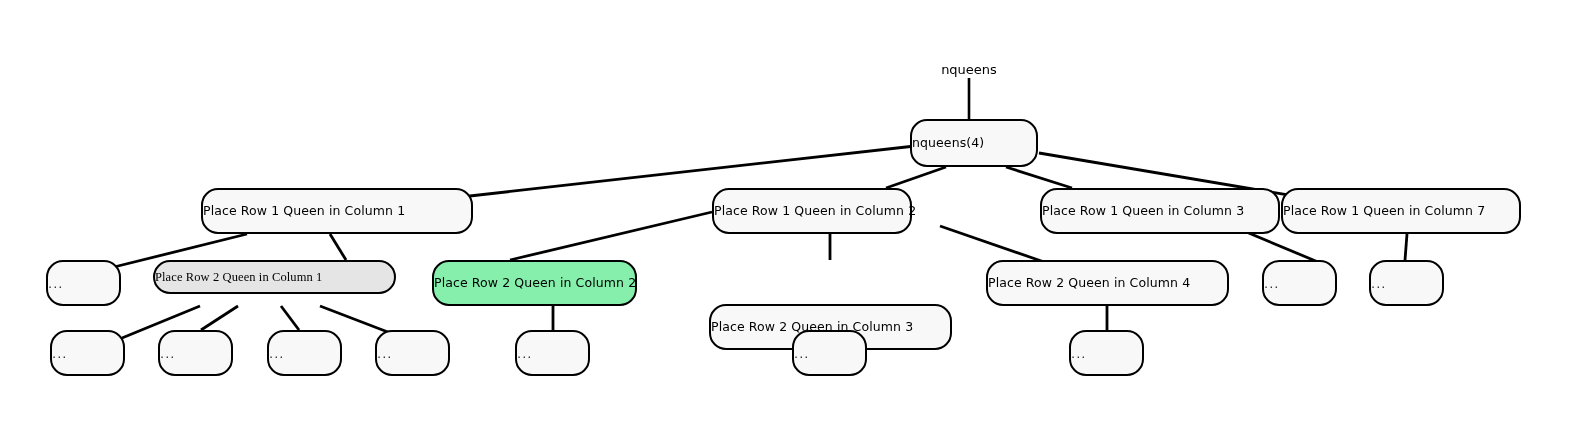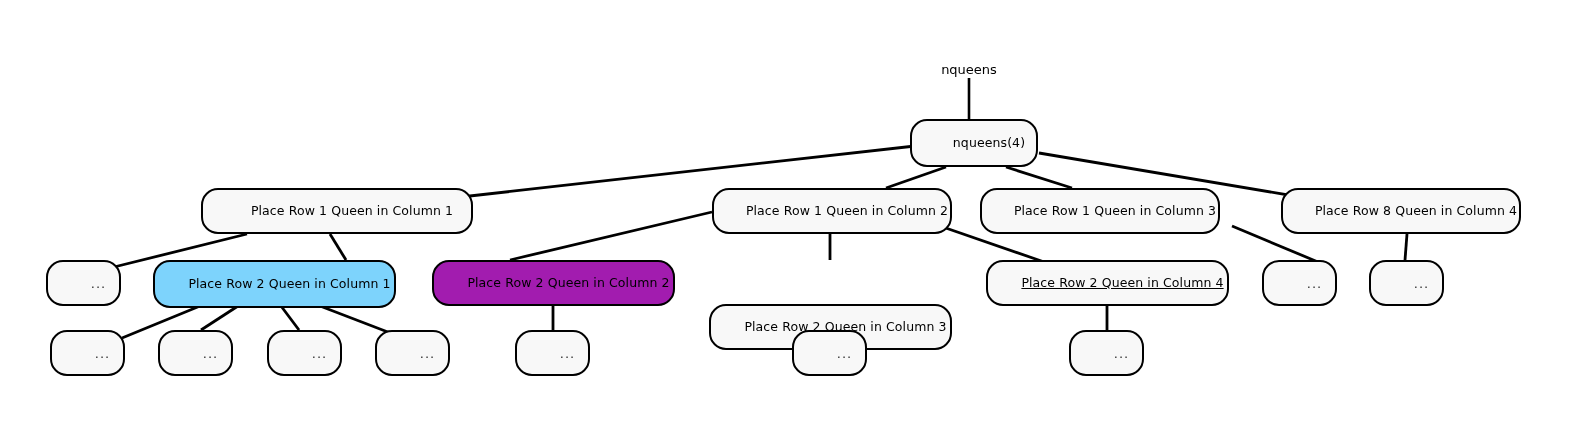--- a/index.html
+++ b/index.html
@@ -37,27 +37,26 @@
     transform: translateX(-50%);
   }
   .node {
     position: absolute;
     box-sizing: border-box;
     background: #f8f8f8;
     border: 2.6px solid #000000;
     border-radius: 17px;
     display: flex;
     align-items: center;
-    justify-content: center;
+    justify-content: flex-start;
     font-family: "DejaVu Sans", sans-serif;
     font-size: 12.5px;
     color: #000000;
     white-space: nowrap;
     letter-spacing: 0.1px;
-    padding-left: 30px;
   }
   .node.ellipsis-node {
     font-size: 13px;
     letter-spacing: 1px;
     color: #333333;
   }
   .node-label {
     display: block;
     line-height: 1;
   }
@@ -91,42 +90,42 @@
 
   <div class="graph-title" style="left: 969px; top: 62px;">nqueens</div>
 
   <div id="node-layer">
       <div class="node" style="left: 910px; top: 119px; width: 128px; height: 48px; background: rgb(248, 248, 248); border-color: rgb(0, 0, 0);">
         <span class="node-label">nqueens(4)</span>
       </div>
       <div class="node" style="left: 201px; top: 188px; width: 272px; height: 46px; background: rgb(248, 248, 248); border-color: rgb(0, 0, 0);">
         <span class="node-label">Place Row 1 Queen in Column 1</span>
       </div>
-      <div class="node" style="left: 712px; top: 188px; width: 240px; height: 46px; background: rgb(248, 248, 248); border-color: rgb(0, 0, 0);">
+      <div class="node" style="left: 712px; top: 188px; width: 200px; height: 46px; background: rgb(248, 248, 248); border-color: rgb(0, 0, 0);">
         <span class="node-label">Place Row 1 Queen in Column 2</span>
       </div>
-      <div class="node" style="left: 980px; top: 188px; width: 240px; height: 46px; background: rgb(248, 248, 248); border-color: rgb(0, 0, 0);">
+      <div class="node" style="left: 1040px; top: 188px; width: 240px; height: 46px; background: rgb(248, 248, 248); border-color: rgb(0, 0, 0);">
         <span class="node-label">Place Row 1 Queen in Column 3</span>
       </div>
       <div class="node" style="left: 1281px; top: 188px; width: 240px; height: 46px; background: rgb(248, 248, 248); border-color: rgb(0, 0, 0);">
-        <span class="node-label">Place Row 8 Queen in Column 4</span>
+        <span class="node-label">Place Row 1 Queen in Column 7</span>
       </div>
       <div class="node ellipsis-node" style="left: 46px; top: 260px; width: 75px; height: 46px; background: rgb(248, 248, 248); border-color: rgb(0, 0, 0);">
         <span class="node-label">...</span>
       </div>
-      <div class="node" style="left: 153px; top: 260px; width: 243px; height: 48px; background: #7dd3fc; border-color: rgb(0, 0, 0);">
+      <div class="node" style="left: 153px; top: 260px; width: 243px; height: 34px; background: #e5e5e5; border-color: rgb(0, 0, 0); font-family: Liberation Serif, serif;">
         <span class="node-label">Place Row 2 Queen in Column 1</span>
       </div>
-      <div class="node" style="left: 432px; top: 260px; width: 243px; height: 46px; background: #a21caf; border-color: rgb(0, 0, 0);">
+      <div class="node" style="left: 432px; top: 260px; width: 205px; height: 46px; background: #86efac; border-color: rgb(0, 0, 0);">
         <span class="node-label">Place Row 2 Queen in Column 2</span>
       </div>
       <div class="node" style="left: 709px; top: 260px; width: 243px; height: 46px; background: rgb(248, 248, 248); border-color: rgb(0, 0, 0); margin-top: 44px;">
         <span class="node-label">Place Row 2 Queen in Column 3</span>
       </div>
-      <div class="node" style="left: 986px; top: 260px; width: 243px; height: 46px; background: rgb(248, 248, 248); border-color: rgb(0, 0, 0); text-decoration: underline;">
+      <div class="node" style="left: 986px; top: 260px; width: 243px; height: 46px; background: rgb(248, 248, 248); border-color: rgb(0, 0, 0);">
         <span class="node-label">Place Row 2 Queen in Column 4</span>
       </div>
       <div class="node ellipsis-node" style="left: 1262px; top: 260px; width: 75px; height: 46px; background: rgb(248, 248, 248); border-color: rgb(0, 0, 0);">
         <span class="node-label">...</span>
       </div>
       <div class="node ellipsis-node" style="left: 1369px; top: 260px; width: 75px; height: 46px; background: rgb(248, 248, 248); border-color: rgb(0, 0, 0);">
         <span class="node-label">...</span>
       </div>
       <div class="node ellipsis-node" style="left: 50px; top: 330px; width: 75px; height: 46px; background: rgb(248, 248, 248); border-color: rgb(0, 0, 0);">
         <span class="node-label">...</span>

